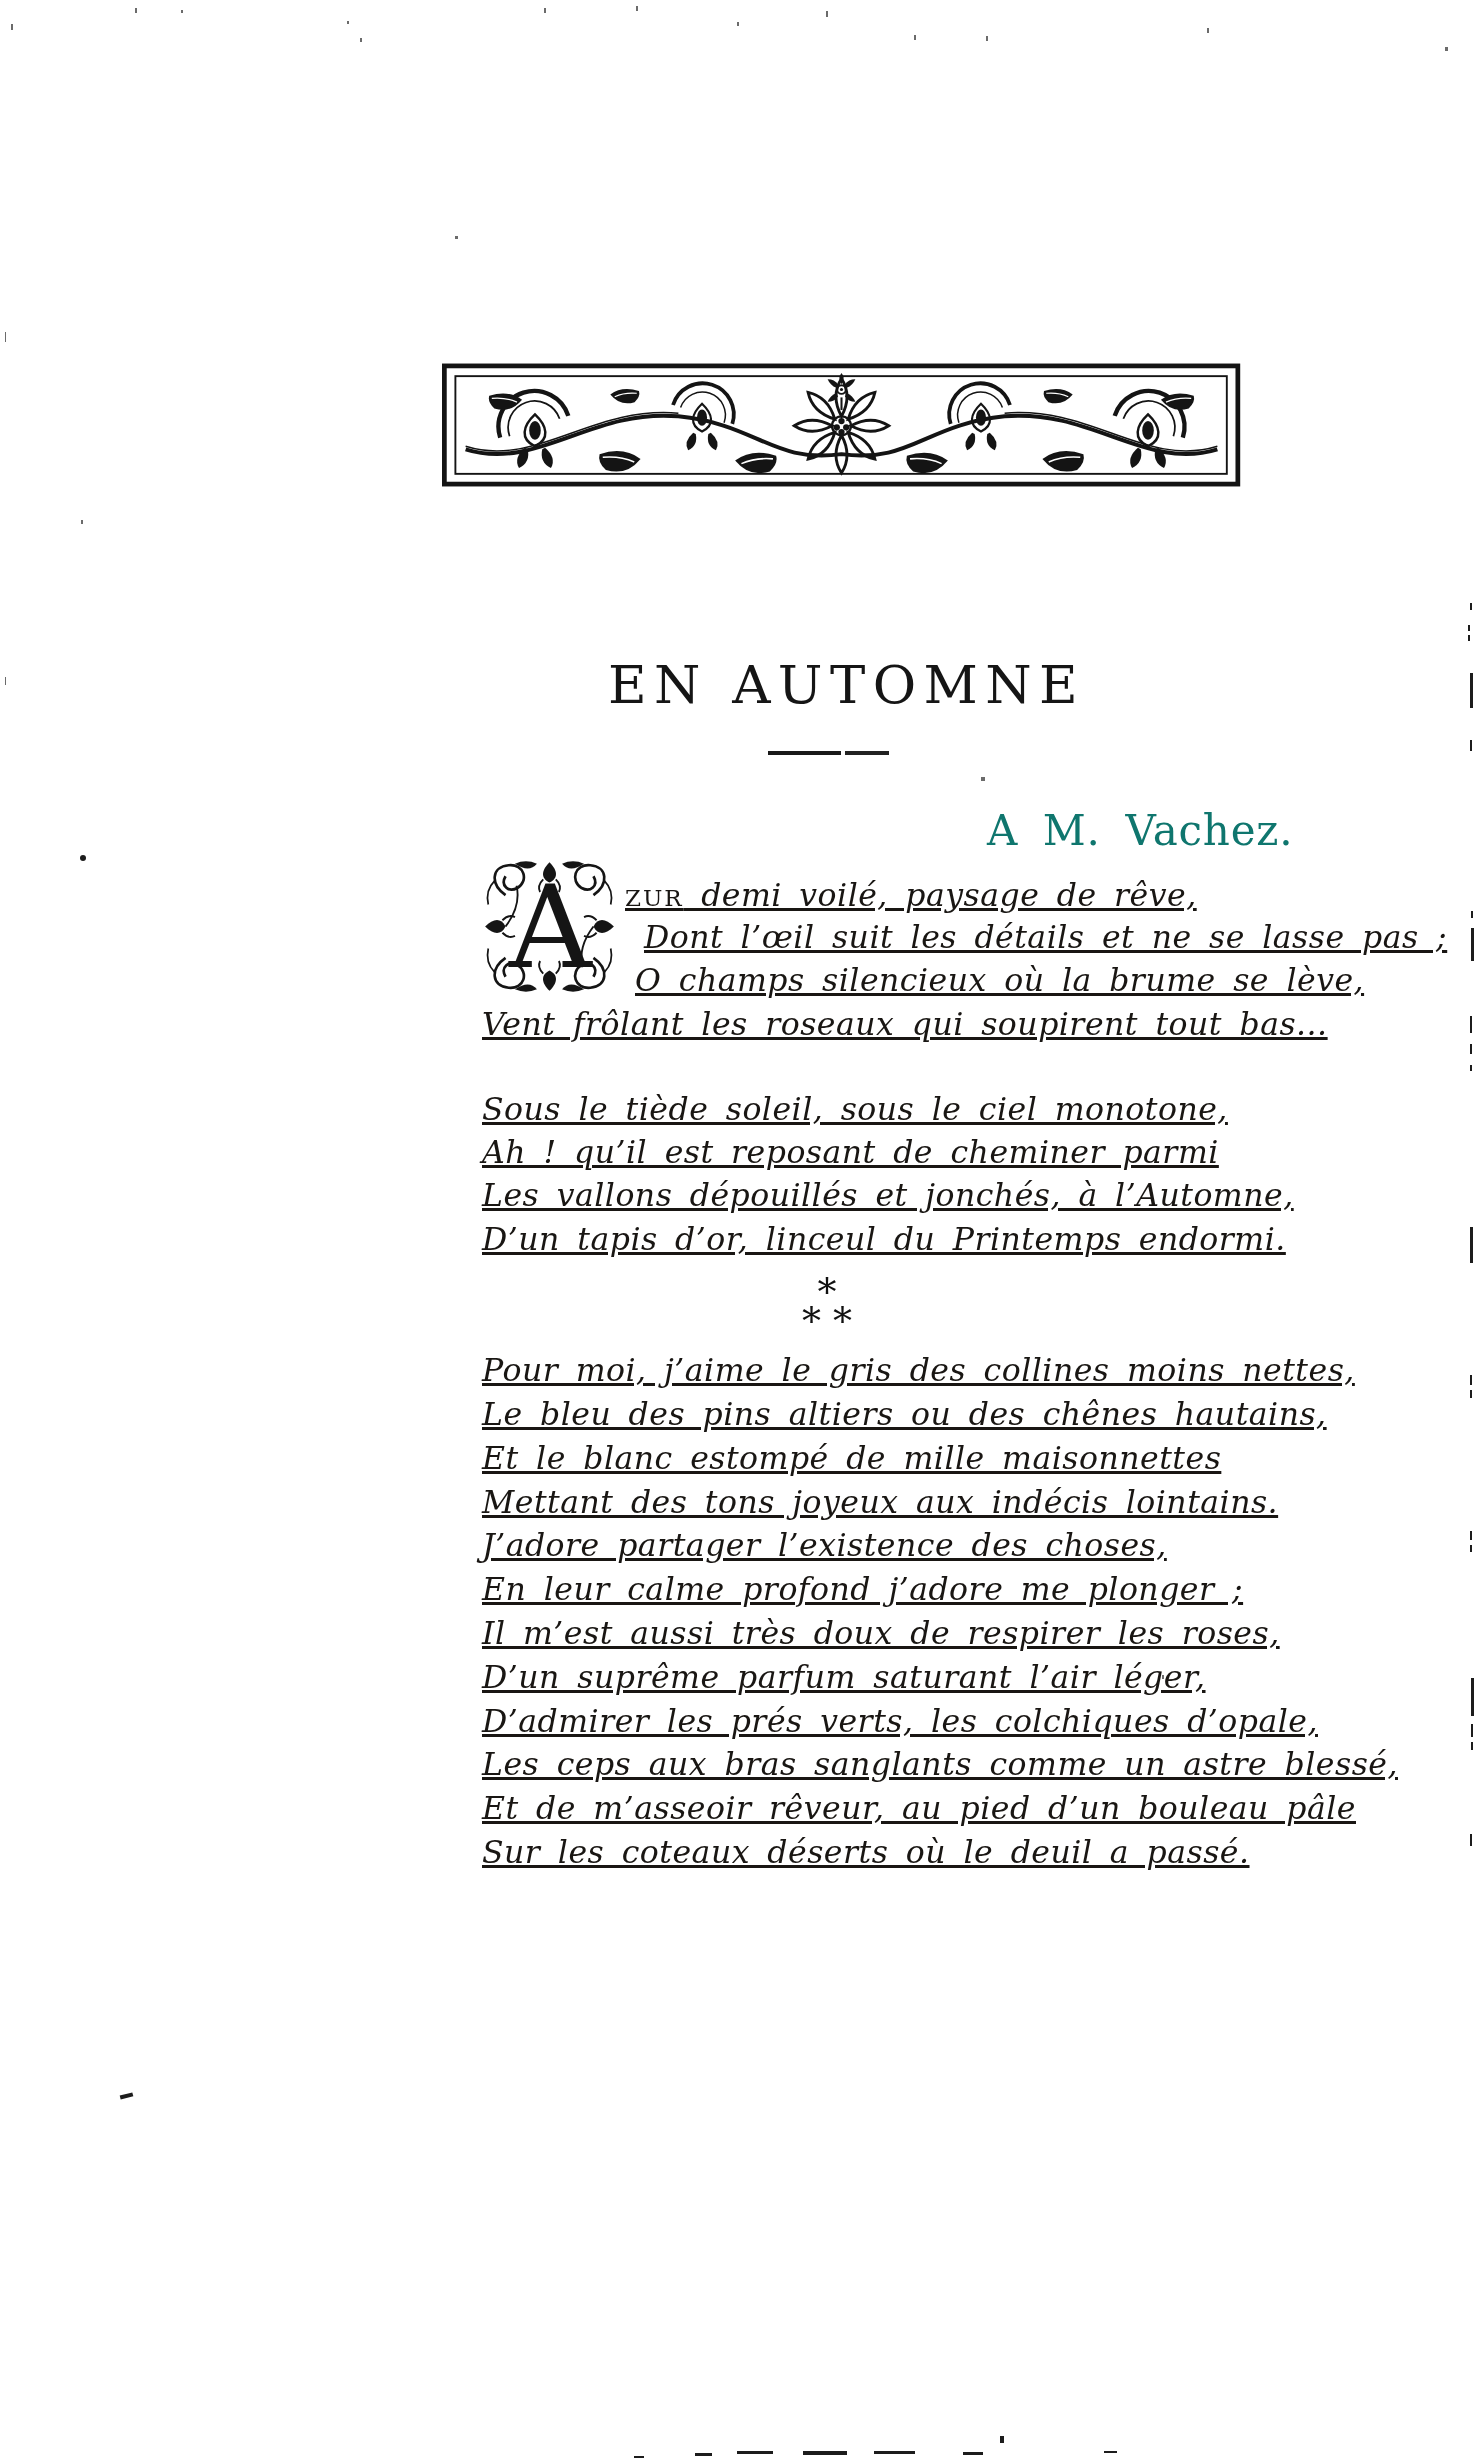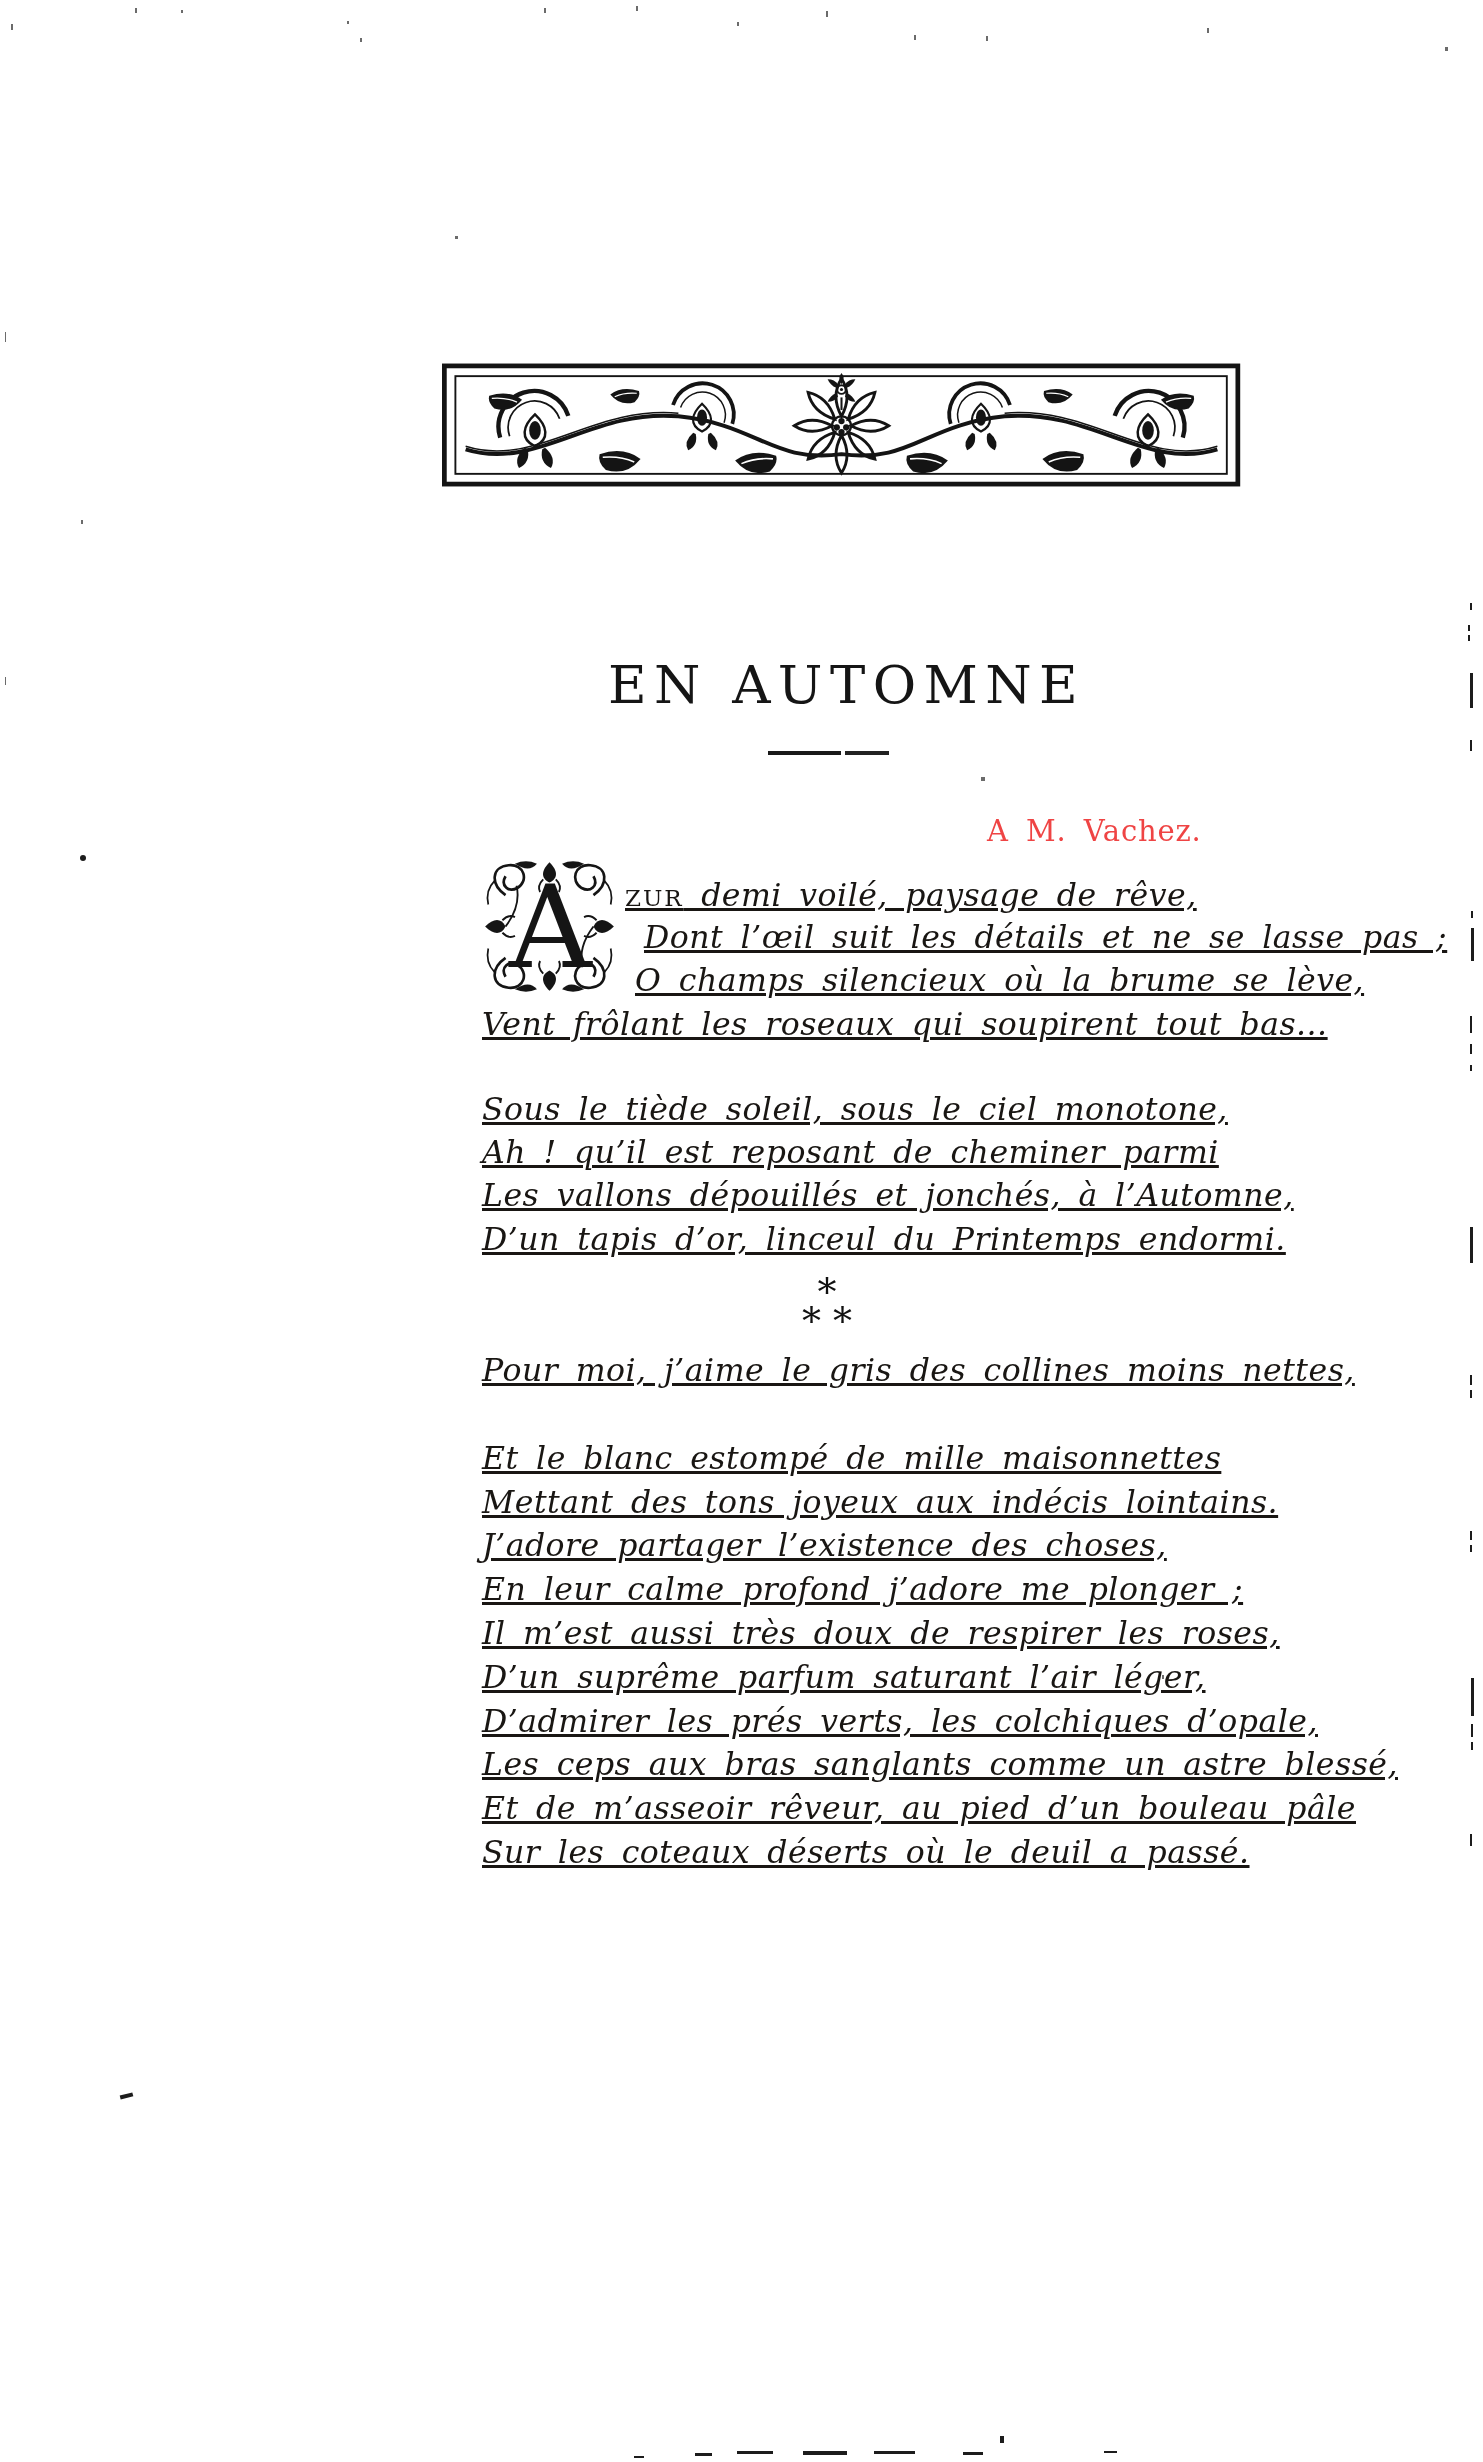--- a/index.html
+++ b/index.html
@@ -19,22 +19,22 @@
     text-align:center;white-space:nowrap;
     font-size:53px;line-height:55px;letter-spacing:0.14em;
     color:#151515;
   }
   .title-rule{
     position:absolute;left:768px;top:751px;width:121px;height:3.9px;
     background:linear-gradient(90deg,#191919 0 60%,#fff 60% 64%,#222 64% 100%);
   }
   .dedication{
     position:absolute;left:987px;top:813px;
-    font-size:29px;line-height:36px;letter-spacing:0.8px;word-spacing:0.25em;
-    color:#ef4444;white-space:pre;
+    font-size:42px;line-height:36px;letter-spacing:0.8px;word-spacing:0.25em;
+    color:#0f766e;white-space:pre;
   }
   
   .dropcap{position:absolute;left:482px;top:859px;width:135px;height:135px;}
   
   .pl{
     position:absolute;
     font-style:italic;font-size:31.5px;line-height:35px;
     letter-spacing:0.5px;word-spacing:0.22em;
     color:#191613;white-space:pre;text-decoration:underline;
   }
@@ -166,20 +166,21 @@
   <div class="pl" style="left:482px;top:1135px">Ah ! qu’il est reposant de cheminer parmi</div>
   <div class="pl" style="left:482px;top:1178px">Les vallons dépouillés et jonchés, à l’Automne,</div>
   <div class="pl" style="left:482px;top:1222px">D’un tapis d’or, linceul du Printemps endormi.</div>
 
   <div class="separator">
     <div>*</div>
     <div>* *</div>
   </div>
 
   <div class="pl" style="left:482px;top:1353px">Pour moi, j’aime le gris des collines moins nettes,</div>
+  <div class="pl" style="left:482px;top:1397px">Le bleu des pins altiers ou des chênes hautains,</div>
   <div class="pl" style="left:482px;top:1441px">Et le blanc estompé de mille maisonnettes</div>
   <div class="pl" style="left:482px;top:1485px">Mettant des tons joyeux aux indécis lointains.</div>
   <div class="pl" style="left:482px;top:1528px">J’adore partager l’existence des choses,</div>
   <div class="pl" style="left:482px;top:1572px">En leur calme profond j’adore me plonger ;</div>
   <div class="pl" style="left:482px;top:1616px">Il m’est aussi très doux de respirer les roses,</div>
   <div class="pl" style="left:482px;top:1704px">D’admirer les prés verts, les colchiques d’opale,</div>
   <div class="pl" style="left:482px;top:1660px">D’un suprême parfum saturant l’air léger,</div>
   <div class="pl" style="left:482px;top:1747px">Les ceps aux bras sanglants comme un astre blessé,</div>
   <div class="pl" style="left:482px;top:1791px">Et de m’asseoir rêveur, au pied d’un bouleau pâle</div>
   <div class="pl" style="left:482px;top:1835px">Sur les coteaux déserts où le deuil a passé.</div>

